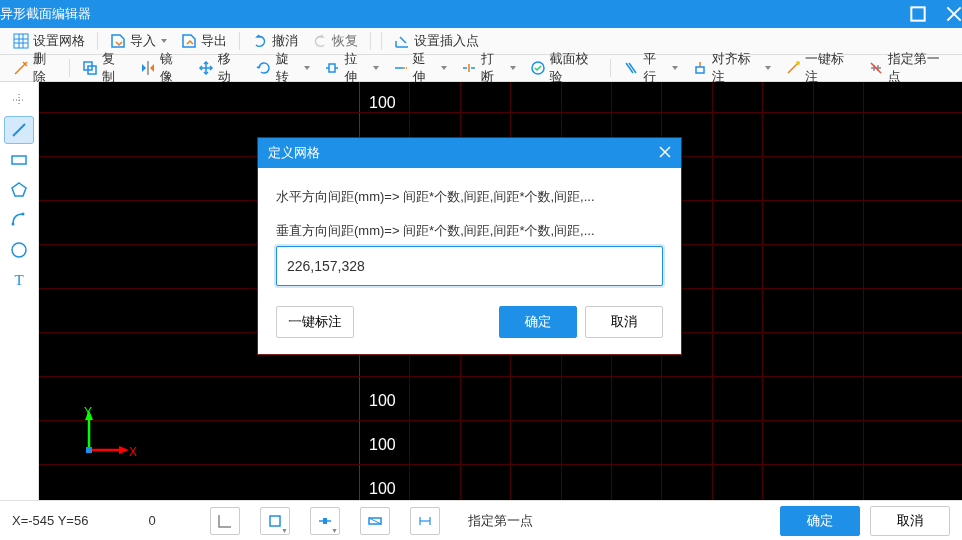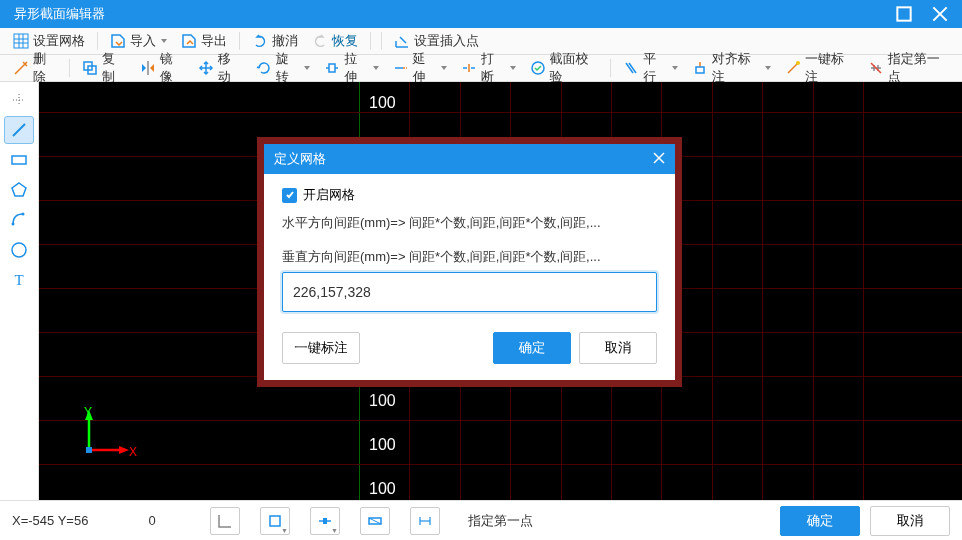--- a/index.html
+++ b/index.html
@@ -1,28 +1,28 @@
 <!DOCTYPE html>
 <html><head>
 <meta charset="utf-8">
 <style>
 * { margin: 0; padding: 0; box-sizing: border-box; }
 body { font-family: "Microsoft YaHei", Arial, sans-serif; font-size: 13px; background: #fff; width: 962px; height: 540px; overflow: hidden; position: relative; }
 
 
-.title-bar { height: 28px; background: #1e90e8; color: #fff; display: flex; align-items: center; justify-content: space-between; padding: 0 14px; text-align: center; }
+.title-bar { height: 28px; background: #1e90e8; color: #fff; display: flex; align-items: center; justify-content: space-between; padding: 0 0; text-align: center; }
 .title-bar-title { font-size: 13px; }
 .title-bar-ctrls { display: flex; gap: 20px; }
 .title-bar-ctrl { width: 16px; height: 16px; display: flex; align-items: center; justify-content: center; cursor: pointer; }
 .title-bar-ctrl svg { stroke: #fff; fill: none; stroke-width: 1.5; }
 
 
 .toolbar { height: 27px; background: #fafafa; border-bottom: 1px solid #ddd; display: flex; align-items: center; padding: 0 8px; gap: 4px; }
 .tb-btn { height: 22px; display: inline-flex; align-items: center; gap: 4px; padding: 0 5px; cursor: pointer; border-radius: 2px; color: #333; }
-.tb-btn.disabled { color: #0369a1; cursor: default; }
+.tb-btn.disabled { color: #737373; cursor: default; }
 .tb-sep { width: 1px; height: 18px; background: #ddd; margin: 0 3px; }
 .tb-caret { margin-left: 1px; }
 .tb-icon { width: 16px; height: 16px; display: inline-flex; align-items: center; justify-content: center; }
 .tb-icon svg { width: 16px; height: 16px; }
 
 
 .canvas-wrap { position: relative; height: 418px; display: flex; }
 .left-palette { width: 39px; background: #fff; border-right: 1px solid #e0e0e0; display: flex; flex-direction: column; align-items: center; padding-top: 4px; gap: 2px; }
 .pal-btn { width: 30px; height: 28px; display: flex; align-items: center; justify-content: center; cursor: pointer; border-radius: 3px; }
 .pal-btn.active { background: #d4eafc; border: 1px solid #7ec1ee; }
@@ -44,21 +44,21 @@
 .status-left { width: 180px; display: flex; gap: 60px; color: #333; font-size: 13px; }
 .status-mid { display: flex; gap: 20px; align-items: center; }
 .status-mid-btn { width: 30px; height: 28px; border: 1px solid #ccc; background: #fff; display: flex; align-items: center; justify-content: center; cursor: pointer; border-radius: 2px; position: relative; }
 .status-mid-btn .caret { position: absolute; right: 1px; bottom: 0; font-size: 7px; color: #888; }
 .status-text { color: #333; margin-left: 8px; }
 .status-btns { margin-left: auto; display: flex; gap: 10px; }
 .btn { height: 30px; min-width: 80px; border: 1px solid #ccc; background: #fff; border-radius: 2px; cursor: pointer; padding: 0 20px; }
 .btn.primary { background: #1e90e8; border-color: #1e90e8; color: #fff; }
 
 
-.modal { position: absolute; left: 257px; top: 137px; width: 425px; background: #fff; border: 7px solid #7f1d1d; box-shadow: 0 3px 15px rgba(0,0,0,0.3); }
+.modal { position: absolute; left: 257px; top: 137px; width: 425px; background: #fff; border: 1px solid #7f1d1d; box-shadow: 0 3px 15px rgba(0,0,0,0.3); }
 .modal-tb { height: 30px; background: #1e90e8; color: #fff; display: flex; align-items: center; justify-content: space-between; padding: 0 10px; }
 .modal-close { cursor: pointer; }
 .modal-body { padding: 12px 18px 16px; }
 .chk-row { display: flex; align-items: center; gap: 6px; margin-bottom: 10px; }
 .chk-box { width: 15px; height: 15px; background: #1e90e8; border-radius: 2px; display: flex; align-items: center; justify-content: center; }
 .chk-box svg { stroke: #fff; stroke-width: 2; fill: none; width: 10px; height: 10px; }
 .fld-label { font-size: 13px; color: #333; margin-bottom: 6px; margin-top: 8px; }
 .fld-input { width: 100%; height: 40px; border: 1px solid #ccc; border-radius: 2px; padding: 0 10px; font-size: 14px; color: #333; outline: none; }
 .fld-input.focus { border-color: #1e90e8; box-shadow: 0 0 0 2px rgba(30,144,232,0.2); }
 .modal-actions { display: flex; gap: 8px; margin-top: 20px; }
@@ -451,28 +451,20 @@
     <span class="modal-close">
       <svg width="12" height="12" viewBox="0 0 12 12">
           <g stroke="#fff" stroke-width="1.5">
             <line x1="1" y1="1" x2="11" y2="11"></line>
             <line x1="11" y1="1" x2="1" y2="11"></line>
           </g>
         </svg>
     </span>
   </div>
   <div class="modal-body">
-    <div class="chk-row">
-      <span class="chk-box">
-          <svg viewBox="0 0 10 10">
-            <path d="M2 5l2 2 4-5"></path>
-          </svg>
-        </span>
-      <span>开启网格</span>
-    </div>
     <div class="fld-label">水平方向间距(mm)=&gt; 间距*个数,间距,间距*个数,间距,...</div>
     <div class="fld-label" style="margin-top:16px">垂直方向间距(mm)=&gt; 间距*个数,间距,间距*个数,间距,...</div>
     <input class="fld-input focus" value="226,157,328" style="">
     <div class="modal-actions">
       <button class="mbtn">一键标注</button>
       <div class="spacer"></div>
       <button class="mbtn primary">确定</button>
       <button class="mbtn">取消</button>
     </div>
   </div>

